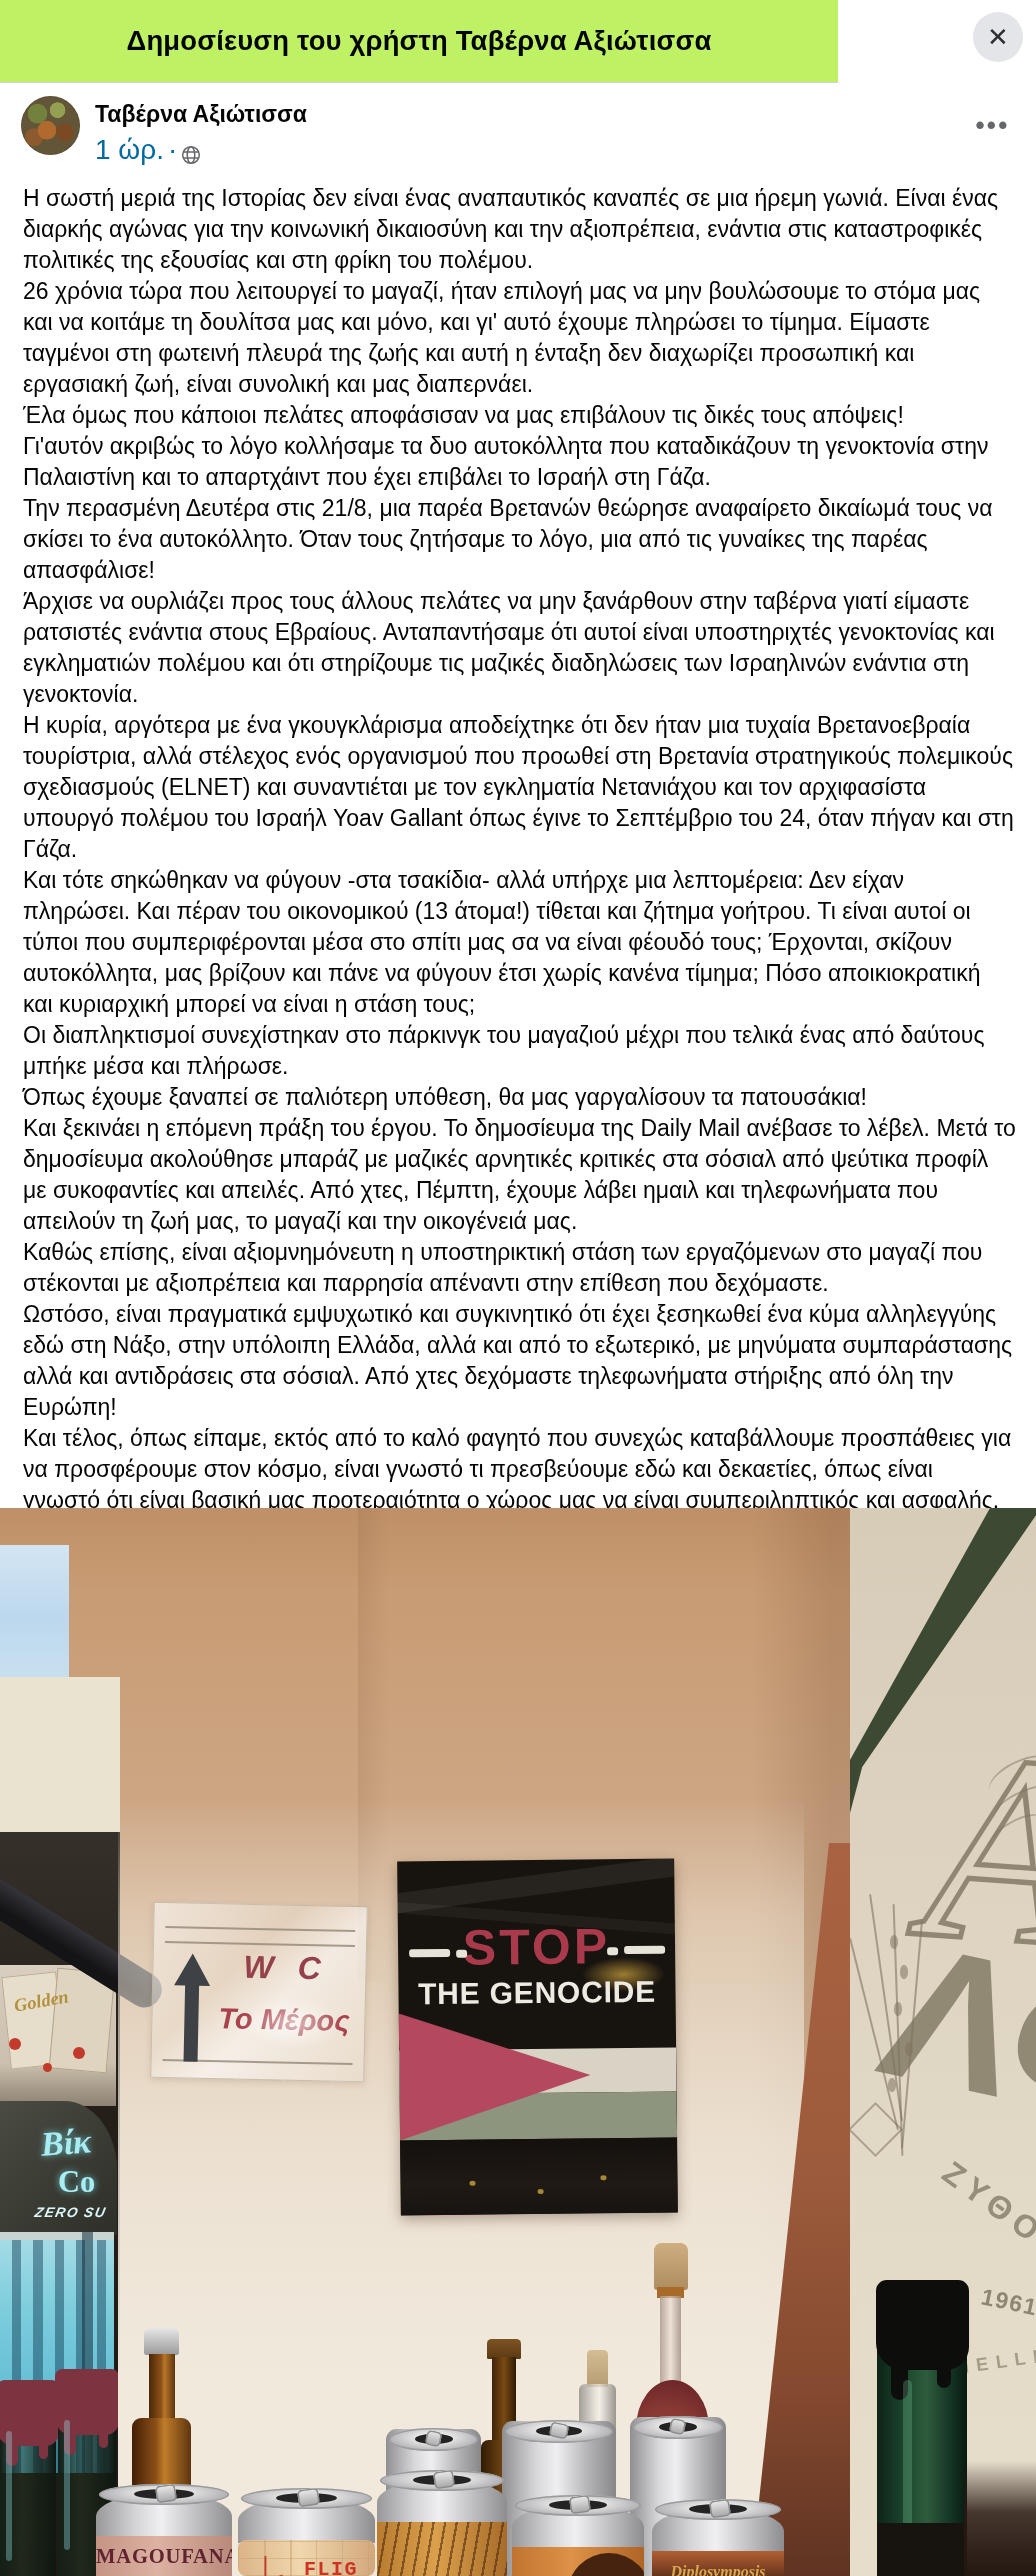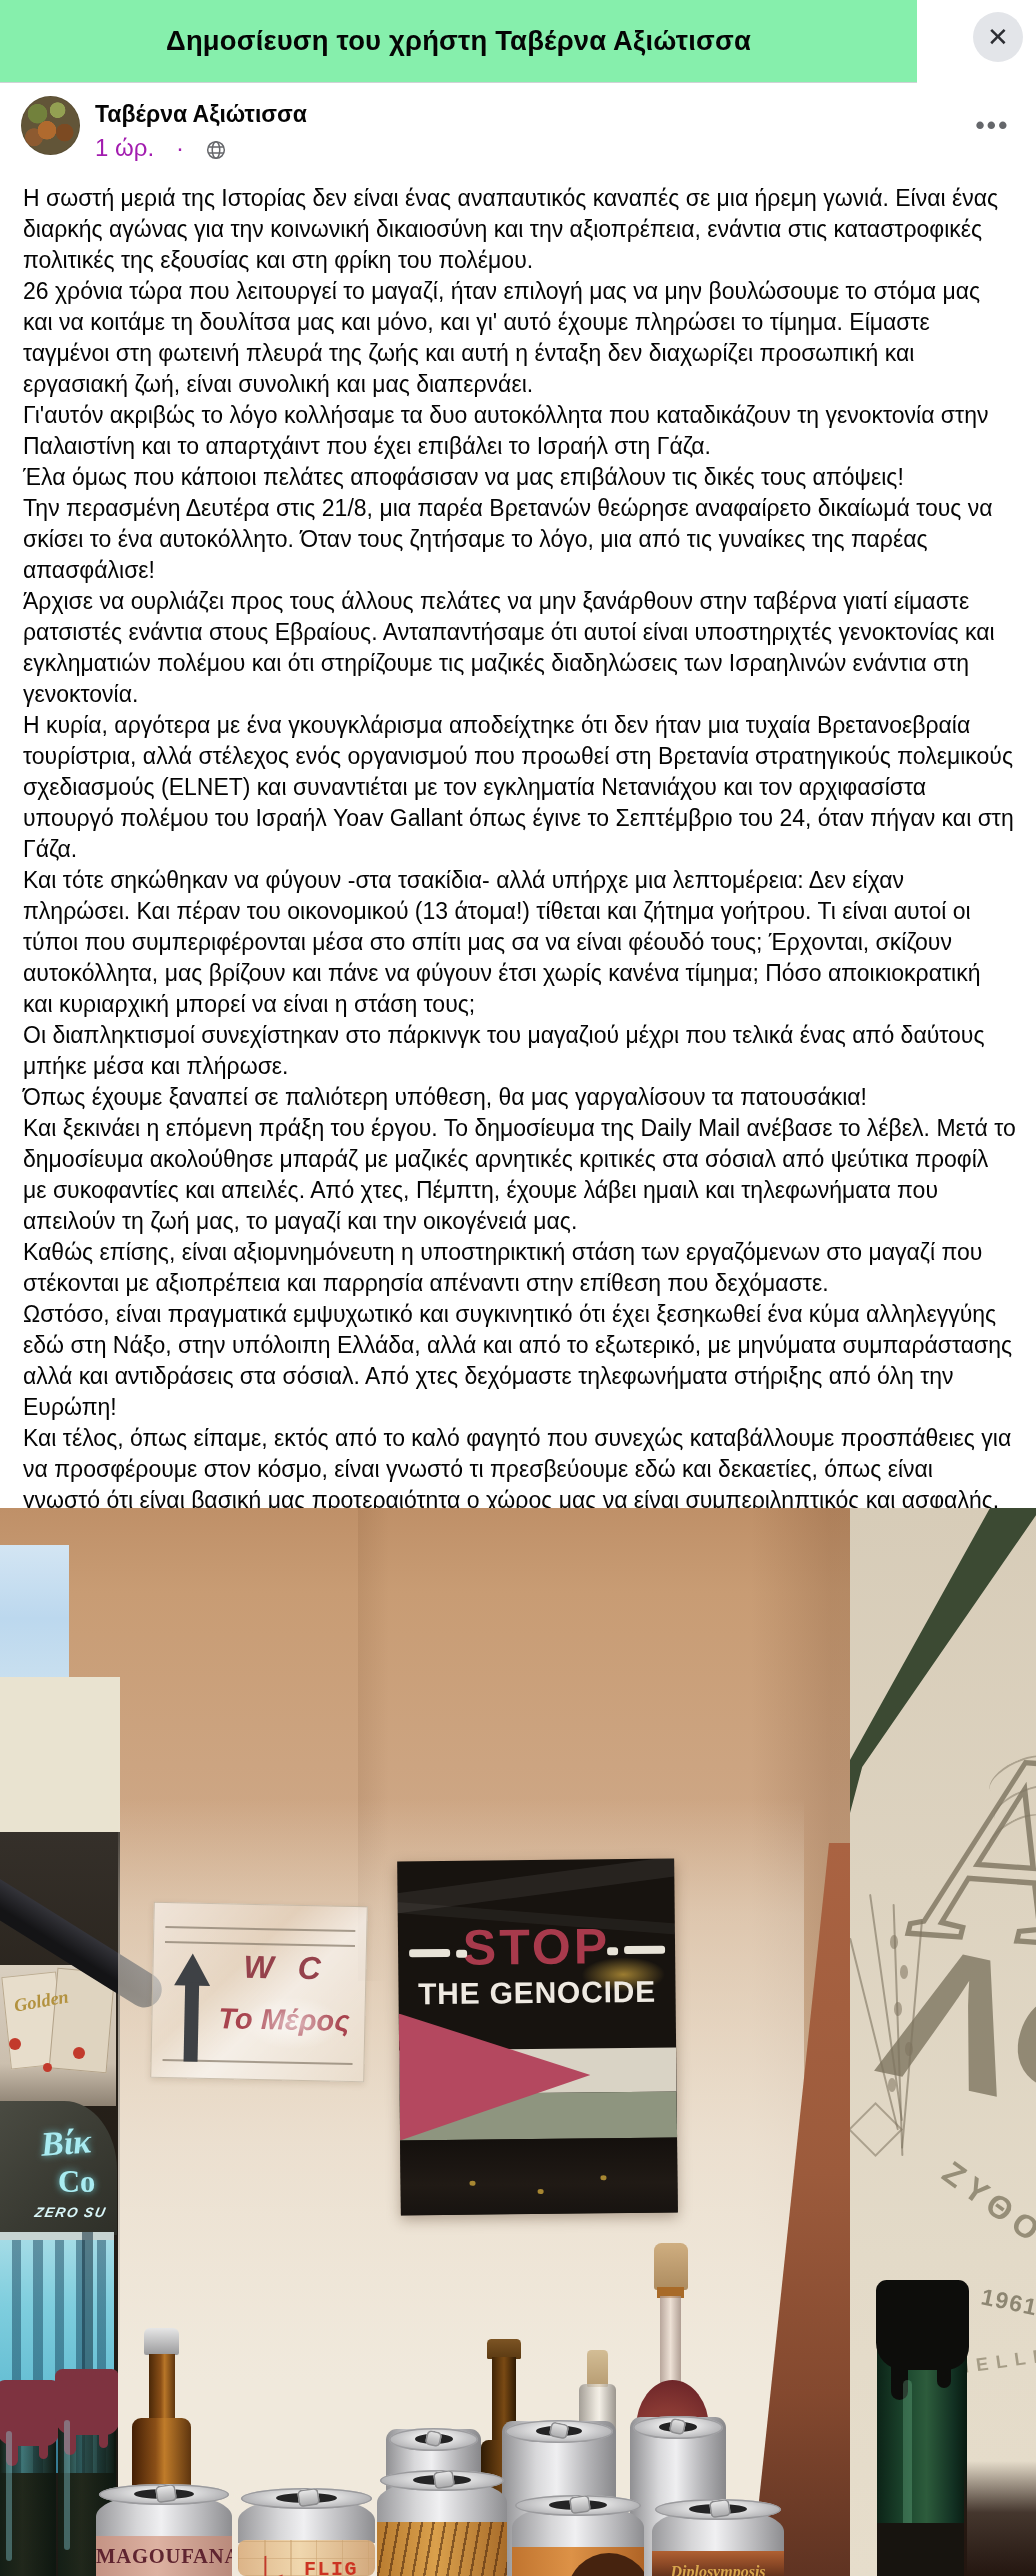--- a/index.html
+++ b/index.html
@@ -3,37 +3,37 @@
 <meta charset="utf-8">
 <style>
   html,body{margin:0;padding:0;}
   body{
     width:1037px;height:2576px;position:relative;overflow:hidden;
     background:#ffffff;
     font-family:"Liberation Sans", sans-serif;
     color:#050505;
   }
   
-  .dlg-header{position:absolute;top:0;left:0;width:917px;height:82px;background:#86efac;border-bottom:0.8px solid #d0d2d6;}
+  .dlg-header{position:absolute;top:0;left:0;width:838px;height:82px;background:#bef264;border-bottom:0.8px solid #d0d2d6;}
   .dlg-title{position:absolute;top:0;left:0;right:0;height:82px;display:flex;align-items:center;justify-content:center;
     font-size:27.4px;font-weight:700;color:#050505;letter-spacing:0.2px;}
   .close-btn{position:absolute;top:12.2px;left:973px;width:50px;height:50px;border-radius:50%;background:#e3e5e9;
     display:flex;align-items:center;justify-content:center;font-size:26px;color:#2c2e33;cursor:pointer;font-weight:400;}
   
   .avatar{position:absolute;top:96px;left:21.3px;width:59px;height:59px;border-radius:50%;
     background:
       radial-gradient(circle at 28% 30%, #72813c 0 16%, rgba(0,0,0,0) 17%),
       radial-gradient(circle at 62% 24%, #93a052 0 13%, rgba(0,0,0,0) 14%),
       radial-gradient(circle at 44% 58%, #b06a2e 0 19%, rgba(0,0,0,0) 20%),
       radial-gradient(circle at 74% 62%, #7c4a22 0 15%, rgba(0,0,0,0) 16%),
       radial-gradient(circle at 22% 70%, #8d5a30 0 14%, rgba(0,0,0,0) 15%),
       #625538;
     box-shadow:inset 0 0 0 0.8px rgba(0,0,0,.12);cursor:pointer;}
   .author{position:absolute;top:101px;left:95px;font-size:23px;font-weight:700;color:#050505;cursor:pointer;}
-  .meta-row{position:absolute;top:134px;left:95px;display:flex;align-items:center;gap:22px;font-size:24px;color:#a21caf;}
+  .meta-row{position:absolute;top:134px;left:95px;display:flex;align-items:center;gap:4px;font-size:28px;color:#0369a1;}
   .globe{width:20px;height:20px;display:inline-block;}
   .more-btn{position:absolute;top:104px;left:962px;width:61px;height:43px;display:flex;align-items:center;justify-content:center;
     color:#65676b;font-size:26px;letter-spacing:2.3px;cursor:pointer;font-weight:700;}
   
   #post-text{position:absolute;top:183px;left:23px;width:993px;font-size:23px;line-height:31px;color:#050505;}
   .para{margin:0;}
   
   #photo{position:absolute;top:1508px;left:0;width:1037px;height:1068px;overflow:hidden;cursor:pointer;
     background:linear-gradient(180deg,#bf9068 0%,#c89c74 8%,#cda684 28%,#d4b494 48%,#ddc5ab 68%,#e7d8c3 88%,#eaddc9 100%);}
   #photo *{position:absolute;}
@@ -219,22 +219,22 @@
       </svg>
   </span>
 </div>
 <div class="more-btn">
   <span>•••</span>
 </div>
 
 <div id="post-text">
     <div class="para">Η σωστή μεριά της Ιστορίας δεν είναι ένας αναπαυτικός καναπές σε μια ήρεμη γωνιά. Είναι ένας διαρκής αγώνας για την κοινωνική δικαιοσύνη και την αξιοπρέπεια, ενάντια στις καταστροφικές πολιτικές της εξουσίας και στη φρίκη του πολέμου.</div>
     <div class="para">26 χρόνια τώρα που λειτουργεί το μαγαζί, ήταν επιλογή μας να μην βουλώσουμε το στόμα μας και να κοιτάμε τη δουλίτσα μας και μόνο, και γι' αυτό έχουμε πληρώσει το τίμημα. Είμαστε ταγμένοι στη φωτεινή πλευρά της ζωής και αυτή η ένταξη δεν διαχωρίζει προσωπική και εργασιακή ζωή, είναι συνολική και μας διαπερνάει.</div>
+    <div class="para">Έλα όμως που κάποιοι πελάτες αποφάσισαν να μας επιβάλουν τις δικές τους απόψεις!</div>
     <div class="para">Γι'αυτόν ακριβώς το λόγο κολλήσαμε τα δυο αυτοκόλλητα που καταδικάζουν τη γενοκτονία στην Παλαιστίνη και το απαρτχάιντ που έχει επιβάλει το Ισραήλ στη Γάζα.</div>
-    <div class="para">Έλα όμως που κάποιοι πελάτες αποφάσισαν να μας επιβάλουν τις δικές τους απόψεις!</div>
     <div class="para">Την περασμένη Δευτέρα στις 21/8, μια παρέα Βρετανών θεώρησε αναφαίρετο δικαίωμά τους να σκίσει το ένα αυτοκόλλητο. Όταν τους ζητήσαμε το λόγο, μια από τις γυναίκες της παρέας απασφάλισε!</div>
     <div class="para">Άρχισε να ουρλιάζει προς τους άλλους πελάτες να μην ξανάρθουν στην ταβέρνα γιατί είμαστε ρατσιστές ενάντια στους Εβραίους. Ανταπαντήσαμε ότι αυτοί είναι υποστηριχτές γενοκτονίας και εγκληματιών πολέμου και ότι στηρίζουμε τις μαζικές διαδηλώσεις των Ισραηλινών ενάντια στη γενοκτονία.</div>
     <div class="para">Η κυρία, αργότερα με ένα γκουγκλάρισμα αποδείχτηκε ότι δεν ήταν μια τυχαία Βρετανοεβραία τουρίστρια, αλλά στέλεχος ενός οργανισμού που προωθεί στη Βρετανία στρατηγικούς πολεμικούς σχεδιασμούς (ELNET) και συναντιέται με τον εγκληματία Νετανιάχου και τον αρχιφασίστα υπουργό πολέμου του Ισραήλ Yoav Gallant όπως έγινε το Σεπτέμβριο του 24, όταν πήγαν και στη Γάζα.</div>
     <div class="para">Και τότε σηκώθηκαν να φύγουν -στα τσακίδια- αλλά υπήρχε μια λεπτομέρεια: Δεν είχαν πληρώσει. Και πέραν του οικονομικού (13 άτομα!) τίθεται και ζήτημα γοήτρου. Τι είναι αυτοί οι τύποι που συμπεριφέρονται μέσα στο σπίτι μας σα να είναι φέουδό τους; Έρχονται, σκίζουν αυτοκόλλητα, μας βρίζουν και πάνε να φύγουν έτσι χωρίς κανένα τίμημα; Πόσο αποικιοκρατική και κυριαρχική μπορεί να είναι η στάση τους;</div>
     <div class="para">Οι διαπληκτισμοί συνεχίστηκαν στο πάρκινγκ του μαγαζιού μέχρι που τελικά ένας από δαύτους μπήκε μέσα και πλήρωσε.</div>
     <div class="para">Όπως έχουμε ξαναπεί σε παλιότερη υπόθεση, θα μας γαργαλίσουν τα πατουσάκια!</div>
     <div class="para">Και ξεκινάει η επόμενη πράξη του έργου. Το δημοσίευμα της Daily Mail ανέβασε το λέβελ. Μετά το δημοσίευμα  ακολούθησε μπαράζ με μαζικές αρνητικές κριτικές στα σόσιαλ από ψεύτικα προφίλ με συκοφαντίες και απειλές. Από χτες, Πέμπτη, έχουμε λάβει ημαιλ και τηλεφωνήματα που απειλούν τη ζωή μας, το μαγαζί και την οικογένειά μας.</div>
     <div class="para">Καθώς επίσης, είναι αξιομνημόνευτη η υποστηρικτική στάση των εργαζόμενων στο μαγαζί που στέκονται με αξιοπρέπεια και παρρησία απέναντι στην επίθεση που δεχόμαστε.</div>
     <div class="para">Ωστόσο, είναι πραγματικά εμψυχωτικό και συγκινητικό ότι έχει ξεσηκωθεί ένα κύμα αλληλεγγύης εδώ στη Νάξο, στην υπόλοιπη Ελλάδα, αλλά και από το εξωτερικό, με μηνύματα συμπαράστασης αλλά και αντιδράσεις στα σόσιαλ. Από χτες δεχόμαστε τηλεφωνήματα στήριξης από όλη την Ευρώπη!</div>
     <div class="para">Και τέλος, όπως είπαμε, εκτός από το καλό φαγητό που συνεχώς καταβάλλουμε προσπάθειες για να προσφέρουμε στον κόσμο, είναι γνωστό τι πρεσβεύουμε εδώ και δεκαετίες, όπως είναι γνωστό ότι είναι βασική μας προτεραιότητα ο χώρος μας να είναι συμπεριληπτικός και ασφαλής.</div>

